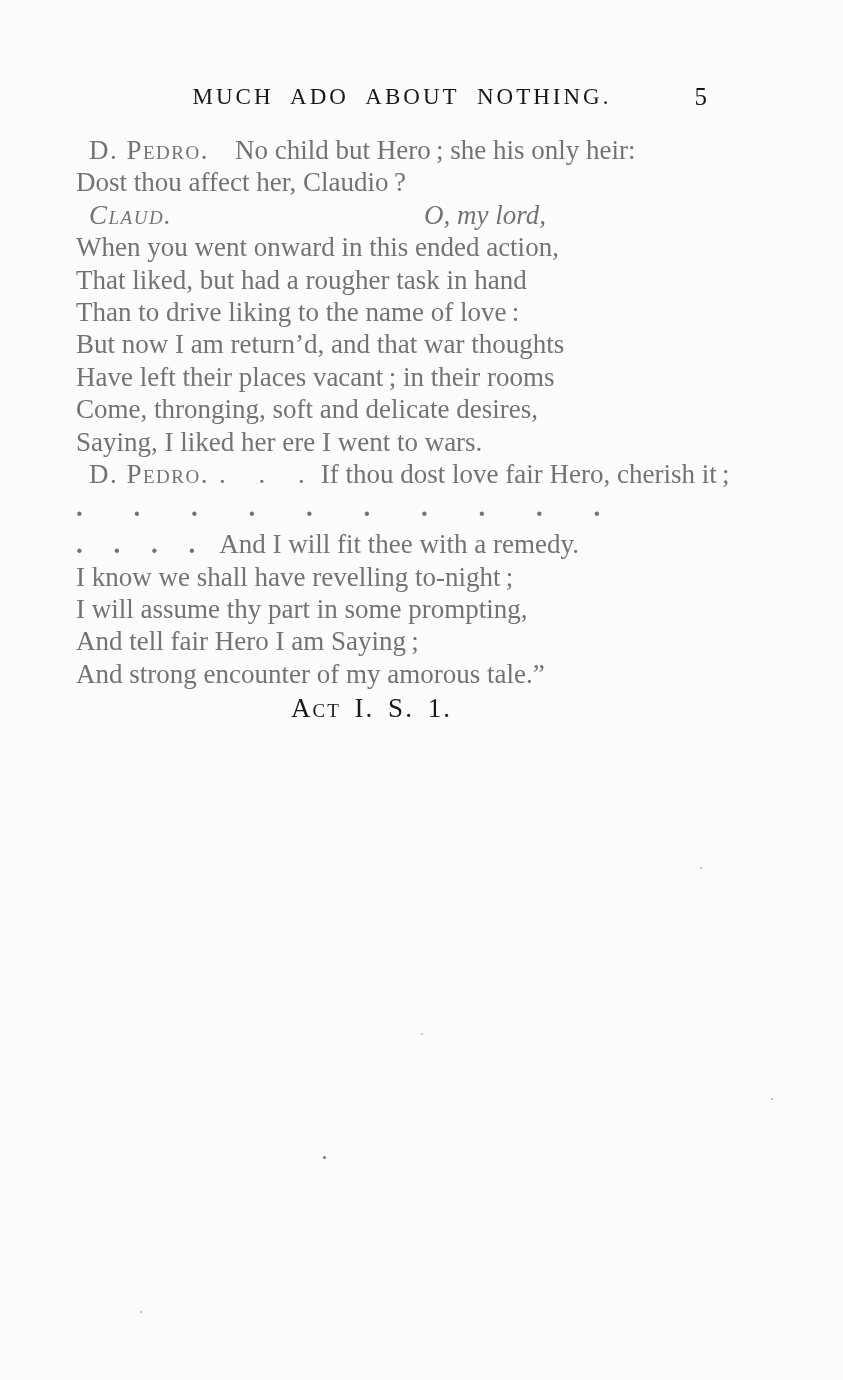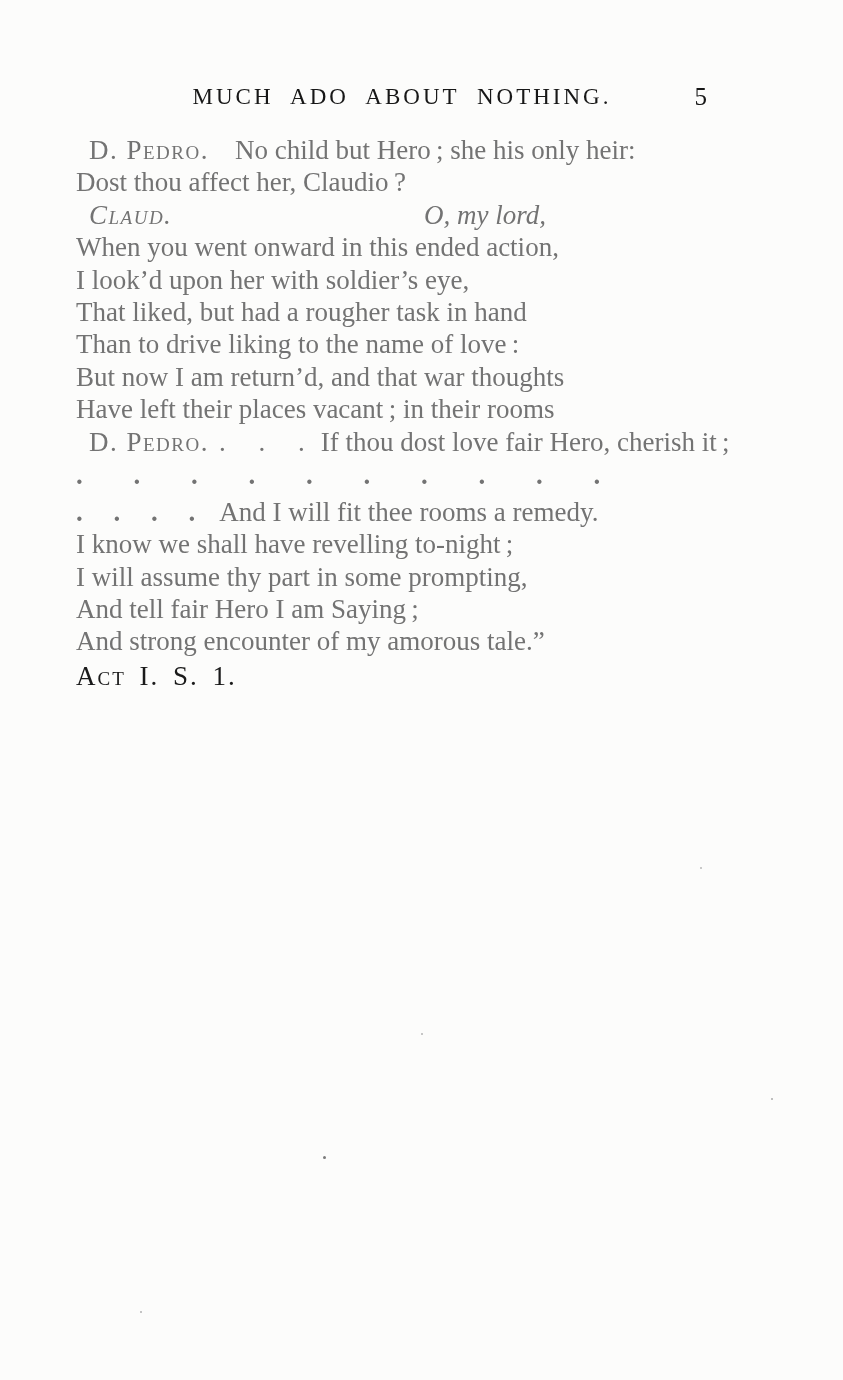--- a/index.html
+++ b/index.html
@@ -32,21 +32,21 @@
   .rel { position:relative;font-style:italic; }
   .o-lord { position:absolute; left:348px; top:0; }
   .dots-mid { word-spacing:26px; margin:0 16px 0 10px; letter-spacing:0; }
   .dot-row {
     height:30px; line-height:22px; margin:6px 0 2px;
     word-spacing:44px; font-weight:bold;
   }
   .lead-dots { word-spacing:24px; margin-right:24px; font-weight:bold; }
   .citation {
     margin-top:2px; margin-right:126px;
-    text-align:left;
+    text-align:center;
     font-variant:small-caps; letter-spacing:2px; word-spacing:5px;
     font-size:27px; height:32.4px; line-height:32.4px;
   }
 
   
   .speck { position:absolute; border-radius:50%; }
   .s1 { left:323px; top:1156px; width:3px; height:3px; background:#7a7a7a; }
   .s2 { left:771px; top:1098px; width:2px; height:2px; background:#ababab; }
   .s3 { left:421px; top:1033px; width:2px; height:2px; background:#b5b5b5; }
   .s4 { left:700px; top:867px;  width:2px; height:2px; background:#b8b8b8; }
@@ -64,31 +64,32 @@
 
   <main class="text-block">
 
     <div class="line indent"><span class="speaker">D. Pedro.</span><span class="gap-md"></span><span>No child but Hero ; she his only heir:</span></div>
 
     <div class="line">Dost thou affect her, Claudio ?</div>
 
     <div class="line indent rel"><span class="speaker">Claud.</span><span class="o-lord">O, my lord,</span></div>
 
     <div class="line">When you went onward in this ended action,</div>
-    <div class="line">I look’d upon her with soldier’s eye,</div>
     <div class="line">That liked, but had a rougher task in hand</div>
     <div class="line">Than to drive liking to the name of love :</div>
     <div class="line">But now I am return’d, and that war thoughts</div>
     <div class="line">Have left their places vacant ; in their rooms</div>
+    <div class="line">Come, thronging, soft and delicate desires,</div>
+    <div class="line">Saying, I liked her ere I went to wars.</div>
 
     <div class="line indent"><span class="speaker">D. Pedro.</span><span class="dots-mid">. . .</span><span>If thou dost love fair Hero, cherish it ;</span></div>
 
     <div class="line dot-row">. . . . . . . . . .</div>
 
-    <div class="line"><span class="lead-dots">. . . .</span><span>And I will fit thee rooms a remedy.</span></div>
+    <div class="line"><span class="lead-dots">. . . .</span><span>And I will fit thee with a remedy.</span></div>
 
     <div class="line">I know we shall have revelling to-night ;</div>
     <div class="line">I will assume thy part in some prompting,</div>
     <div class="line">And tell fair Hero I am Saying ;</div>
     <div class="line">And strong encounter of my amorous tale.”</div>
 
     <div class="citation">Act I. S. 1.</div>
 
   </main>
 

